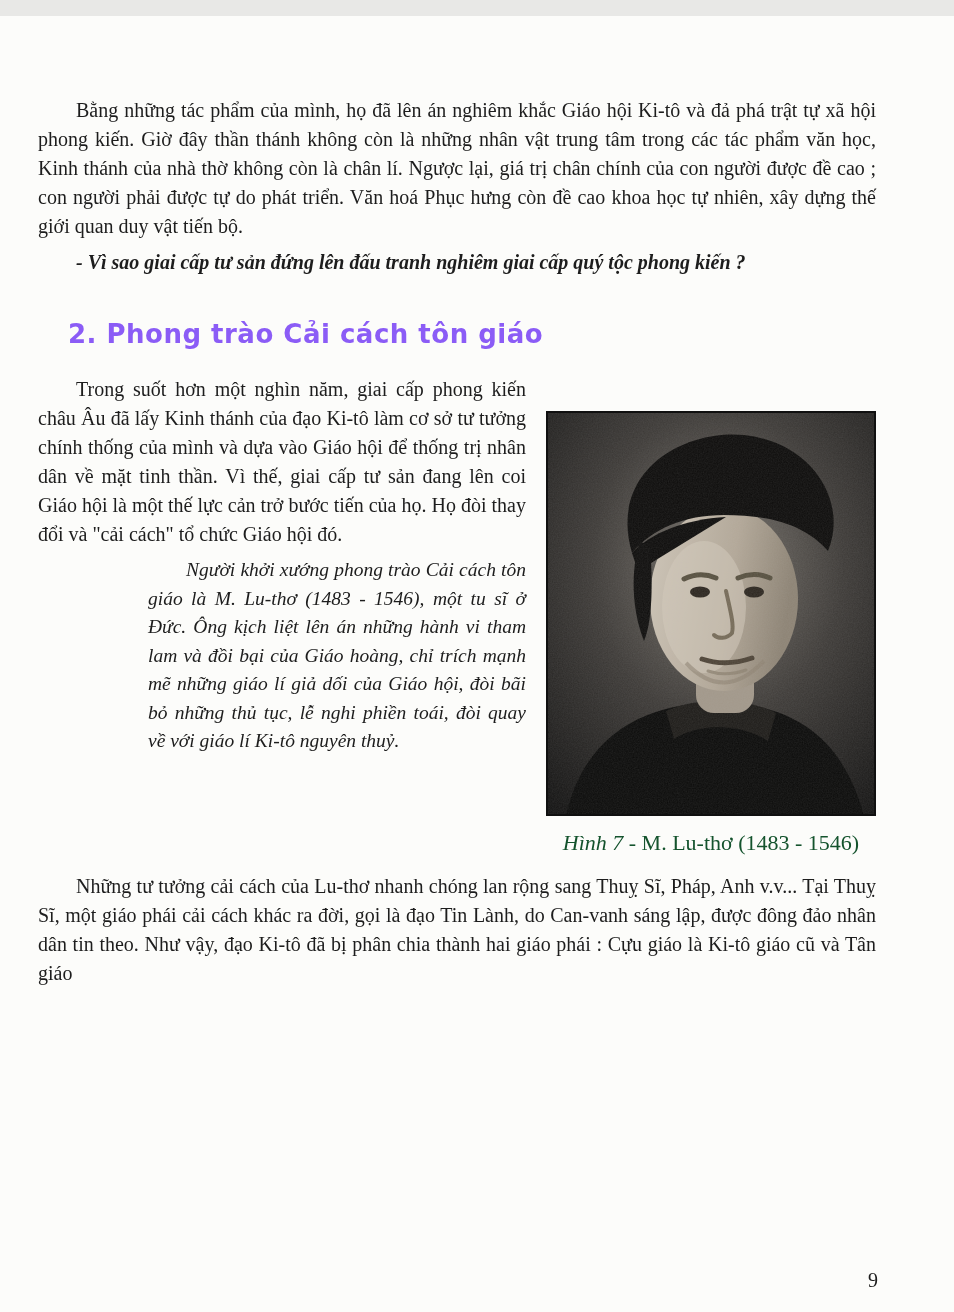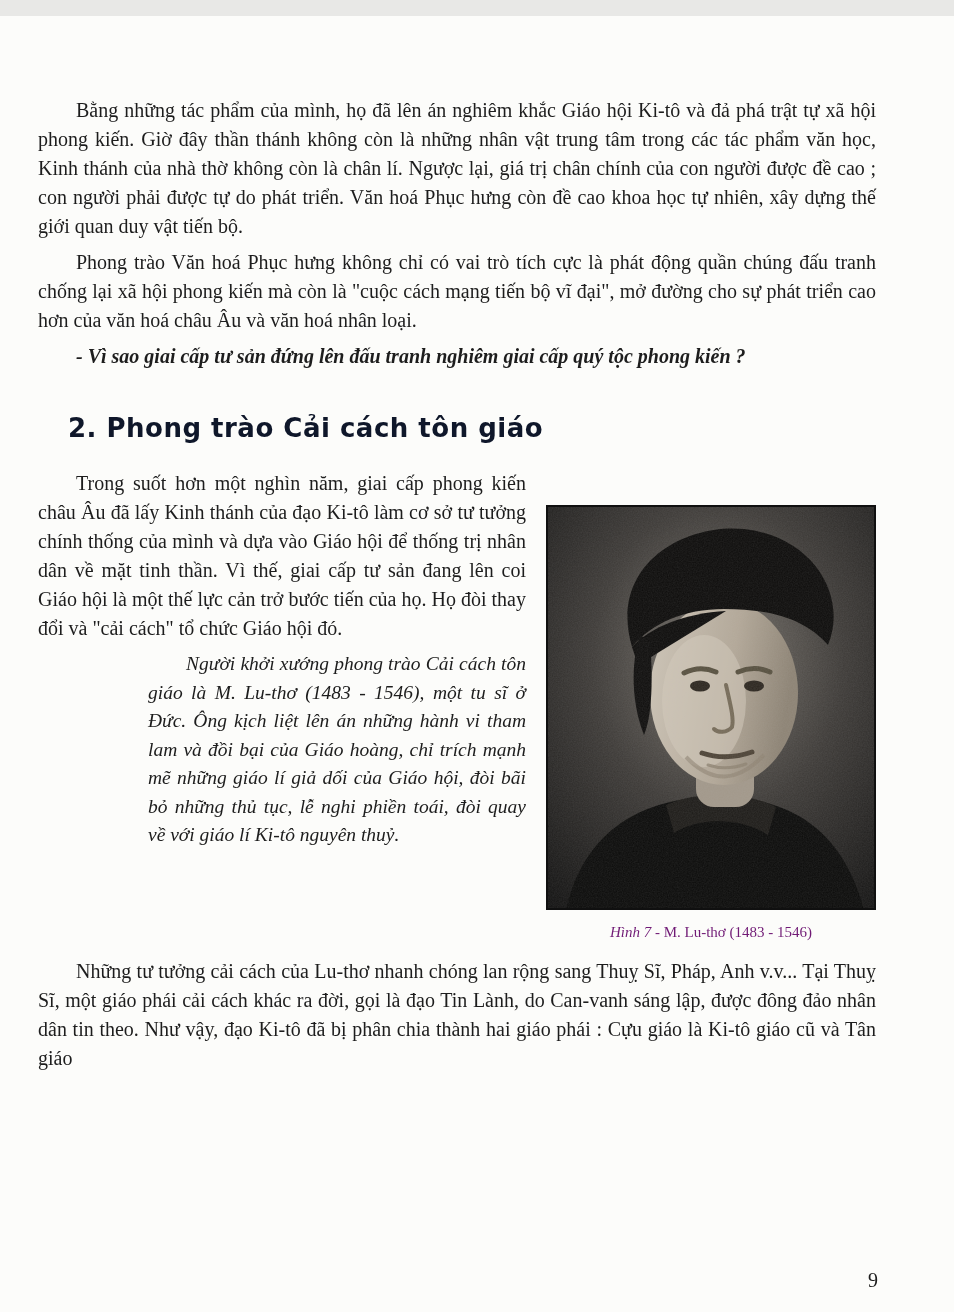--- a/index.html
+++ b/index.html
@@ -25,34 +25,34 @@
     font-style:italic;
     font-weight:bold;
     margin:2px 0 4px 0 !important;
   }
   h2.section-heading{
     font-family:"DejaVu Sans", sans-serif;
     font-weight:bold;
     font-size:26px;
     letter-spacing:0.5px;
     margin:42px 0 26px 30px;
-    color:#0f172a;
+    color:#8b5cf6;
   }
   .section2-wrap{position:relative;}
   figure.portrait{
     float:right;
     width:330px;
     margin:36px 0 6px 20px;
     text-align:center;
   }
   figure.portrait svg{display:block;width:330px;height:405px;}
   figcaption{
     margin-top:14px;
-    font-size:15px;
-    color:#701a75;
+    font-size:22px;
+    color:#14532d;
   }
   figcaption .cap-label{font-style:italic;}
   .reform-quote{
     font-style:italic;
     margin-left:110px !important;
     text-indent:34px;
     font-size:19.5px !important;
     line-height:28.5px !important;
   }
   .after-figure{clear:both;padding-top:10px;}
@@ -64,21 +64,20 @@
     color:#1d1d1d;
   }
 </style>
 </head>
 <body>
 
 <div class="page">
   <div class="body-text">
 
     <p>Bằng những tác phẩm của mình, họ đã lên án nghiêm khắc Giáo hội Ki-tô và đả phá trật tự xã hội phong kiến. Giờ đây thần thánh không còn là những nhân vật trung tâm trong các tác phẩm văn học, Kinh thánh của nhà thờ không còn là chân lí. Ngược lại, giá trị chân chính của con người được đề cao ; con người phải được tự do phát triển. Văn hoá Phục hưng còn đề cao khoa học tự nhiên, xây dựng thế giới quan duy vật tiến bộ.</p>
-    <p>Phong trào Văn hoá Phục hưng không chỉ có vai trò tích cực là phát động quần chúng đấu tranh chống lại xã hội phong kiến mà còn là "cuộc cách mạng tiến bộ vĩ đại", mở đường cho sự phát triển cao hơn của văn hoá châu Âu và văn hoá nhân loại.</p>
 
     <p class="question">- Vì sao giai cấp tư sản đứng lên đấu tranh nghiêm giai cấp quý tộc phong kiến ?</p>
 
     <h2 class="section-heading">2. Phong trào Cải cách tôn giáo</h2>
 
     <div class="section2-wrap">
 
       <figure class="portrait">
         <svg viewBox="0 0 330 405" xmlns="http://www.w3.org/2000/svg">
           <defs>

